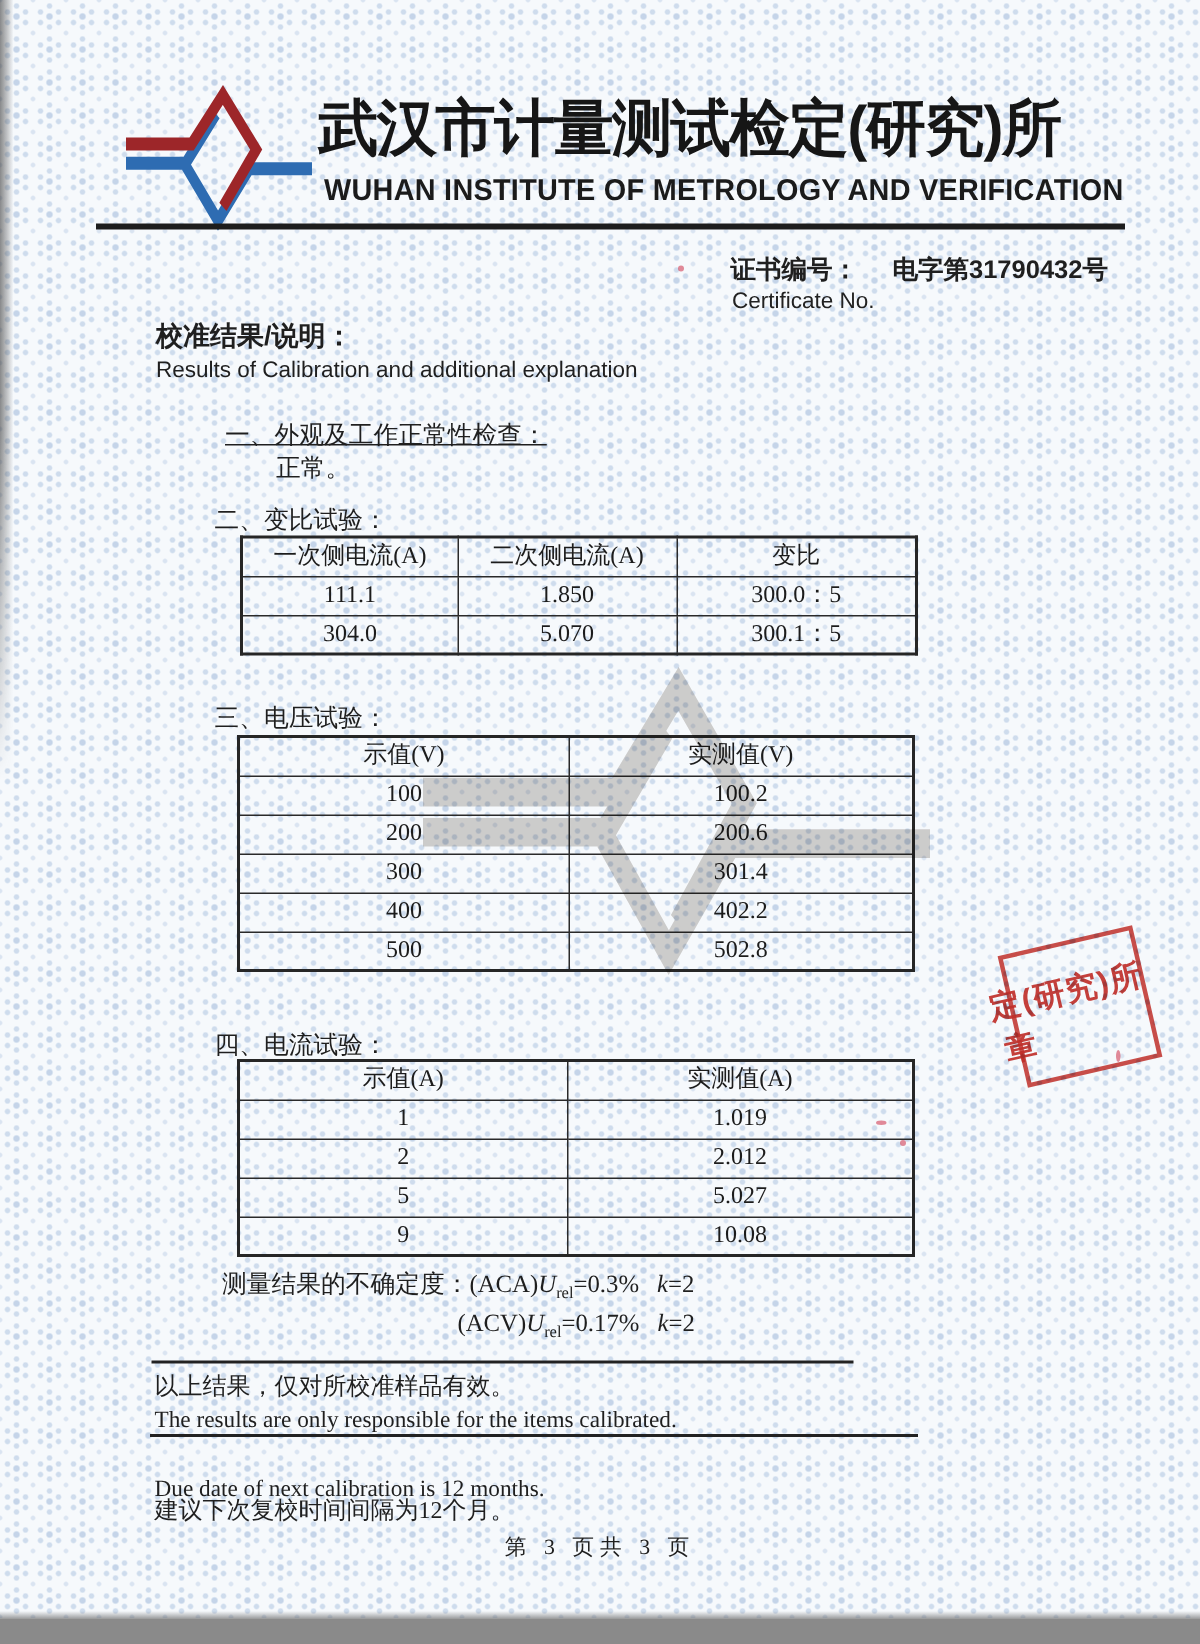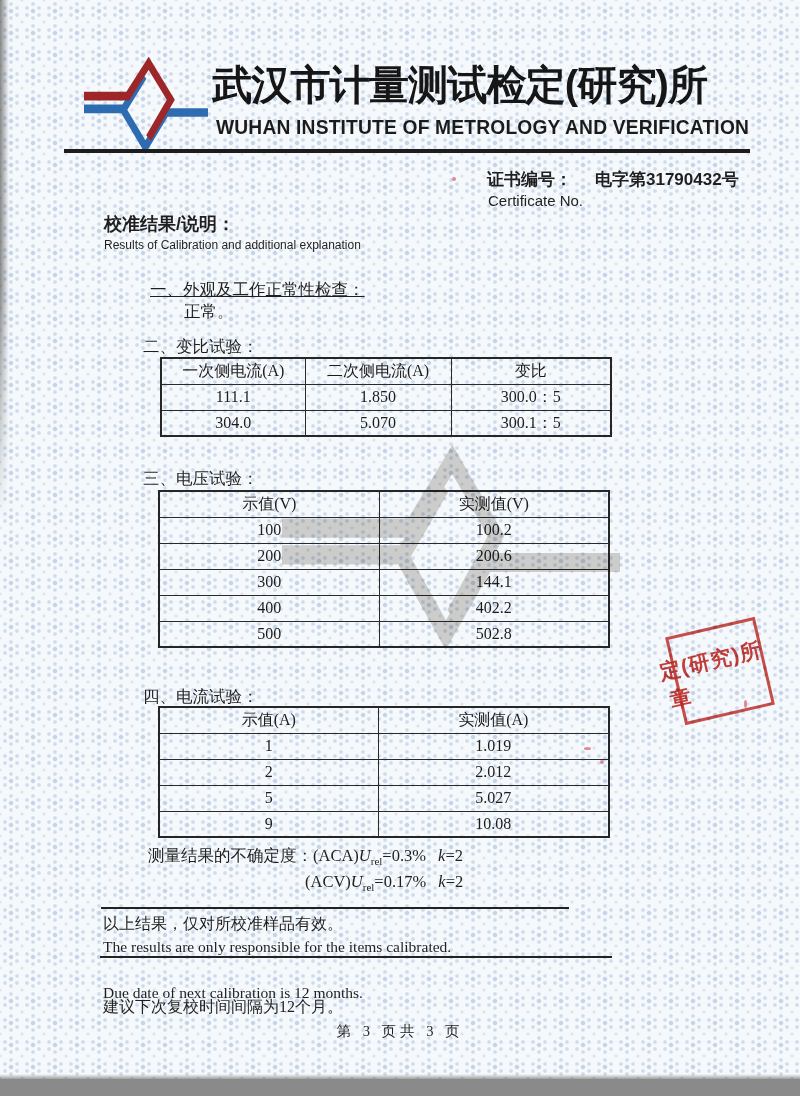--- a/index.html
+++ b/index.html
@@ -43,21 +43,21 @@
 
   .cert-line { left:487px; top:168px; font-family:"Liberation Sans","DejaVu Sans",sans-serif;
     font-size:17px; font-weight:700; white-space:nowrap; }
   .cert-line .num { font-weight:700; margin-left:23px;text-align:right; }
   .cert-en { left:488px; top:192px; font-family:"Liberation Sans","DejaVu Sans",sans-serif;
     font-size:15px; color:#222; }
 
   .results-cn { left:104px; top:212px; font-family:"Liberation Sans","DejaVu Sans",sans-serif;
     font-size:18px; font-weight:700; }
   .results-en { left:104px; top:238px; font-family:"Liberation Sans","DejaVu Sans",sans-serif;
-    font-size:12px; }
+    font-size:15px; }
 
   .sec { font-size:16.5px; white-space:nowrap; }
   .sec1-h { left:150px; top:279px;text-decoration:underline; }
   .sec1-r { left:184px; top:301px; }
   .sec2-h { left:143px; top:336px; }
   .sec3-h { left:143px; top:468px; }
   .sec4-h { left:143px; top:686px; }
 
   table { border-collapse:collapse; table-layout:fixed; background:transparent; z-index:1; }
   .dtable { position:absolute; }
@@ -179,21 +179,21 @@
     <tr>
       <td>100</td>
       <td>100.2</td>
     </tr>
     <tr>
       <td>200</td>
       <td>200.6</td>
     </tr>
     <tr>
       <td>300</td>
-      <td>144.1</td>
+      <td>301.4</td>
     </tr>
     <tr>
       <td>400</td>
       <td>402.2</td>
     </tr>
     <tr>
       <td>500</td>
       <td>502.8</td>
     </tr>
   </tbody>

